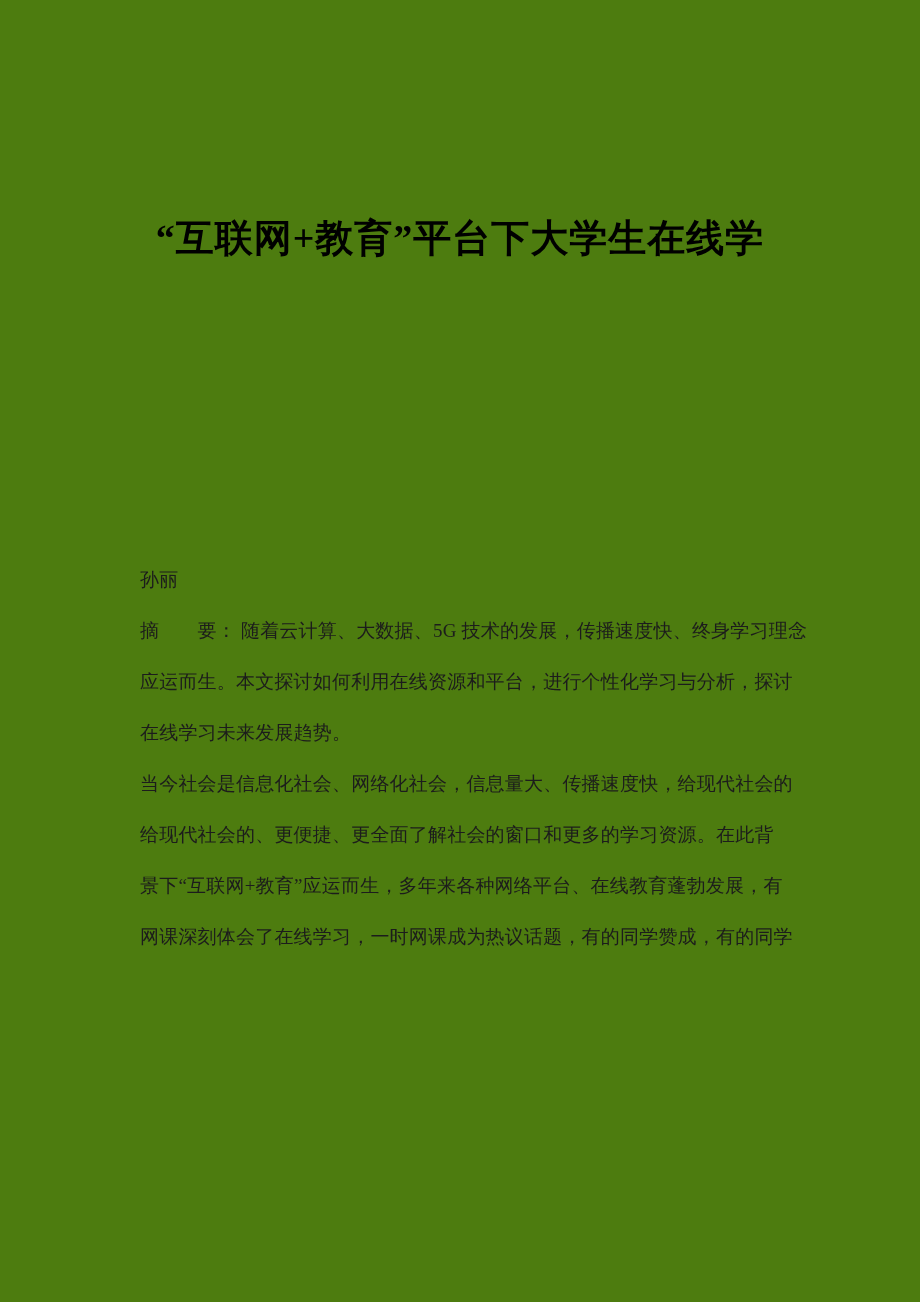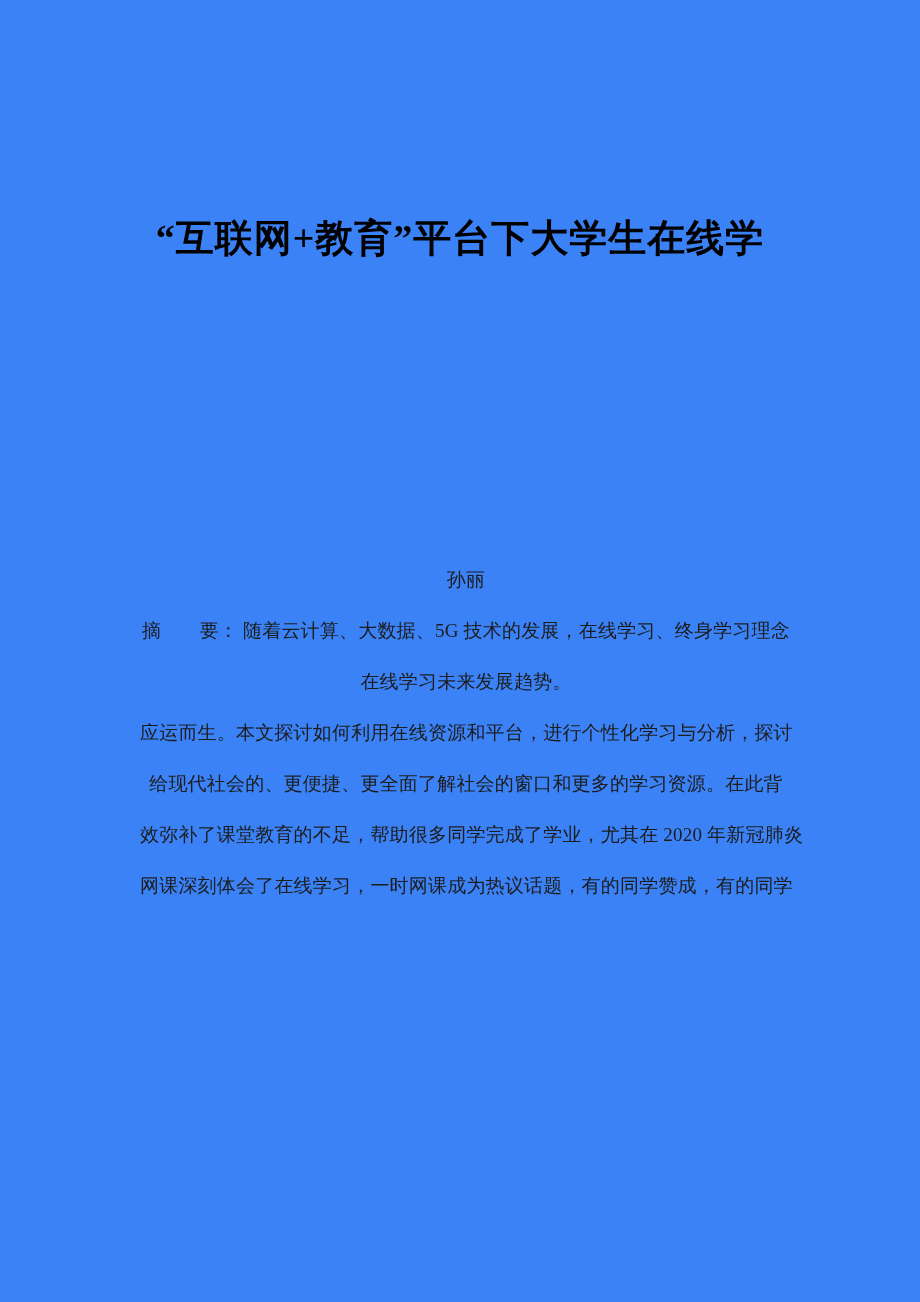--- a/index.html
+++ b/index.html
@@ -1,21 +1,21 @@
 <!DOCTYPE html>
 <html><head>
 <meta charset="utf-8">
 <style>
   * { margin: 0; padding: 0; box-sizing: border-box; }
   html, body { background: #ffffff; }
   .page {
     position: relative;
     width: 920px;
     height: 1302px;
-    background: #3b82f6;
+    background: #4d7c0f;
     overflow: hidden;
     font-family: "Liberation Serif", "DejaVu Serif", serif;
   }
   .doc-title {
     position: absolute;
     top: 190px;
     left: 0;
     width: 920px;
     text-align: center;
     font-size: 38px;
@@ -27,34 +27,35 @@
   .title-line { height: 96px; white-space: nowrap; }
   .content {
     position: absolute;
     top: 554px;
     left: 140px;
     width: 652px;
     font-size: 19px;
     line-height: 51px;
     color: #1c1c1c;
   }
-  .text-line { height: 51px; white-space: nowrap; letter-spacing: 0.2px; text-align: center; }
+  .text-line { height: 51px; white-space: nowrap; letter-spacing: 0.2px; }
 </style>
 </head>
 <body>
 
 <div class="page">
 
   <div class="doc-title">
     <div class="title-line">“互联网+教育”平台下大学生在线学</div>
   </div>
 
   <div class="content">
     <div class="text-line">孙丽</div>
-    <div class="text-line">摘　　要： 随着云计算、大数据、5G 技术的发展，在线学习、终身学习理念</div>
+    <div class="text-line">摘　　要： 随着云计算、大数据、5G 技术的发展，传播速度快、终身学习理念</div>
+    <div class="text-line">应运而生。本文探讨如何利用在线资源和平台，进行个性化学习与分析，探讨</div>
     <div class="text-line">在线学习未来发展趋势。</div>
-    <div class="text-line">应运而生。本文探讨如何利用在线资源和平台，进行个性化学习与分析，探讨</div>
+    <div class="text-line">当今社会是信息化社会、网络化社会，信息量大、传播速度快，给现代社会的</div>
     <div class="text-line">给现代社会的、更便捷、更全面了解社会的窗口和更多的学习资源。在此背</div>
-    <div class="text-line">效弥补了课堂教育的不足，帮助很多同学完成了学业，尤其在 2020 年新冠肺炎</div>
+    <div class="text-line">景下“互联网+教育”应运而生，多年来各种网络平台、在线教育蓬勃发展，有</div>
     <div class="text-line">网课深刻体会了在线学习，一时网课成为热议话题，有的同学赞成，有的同学</div>
   </div>
 
 </div>
 
 </body></html>

